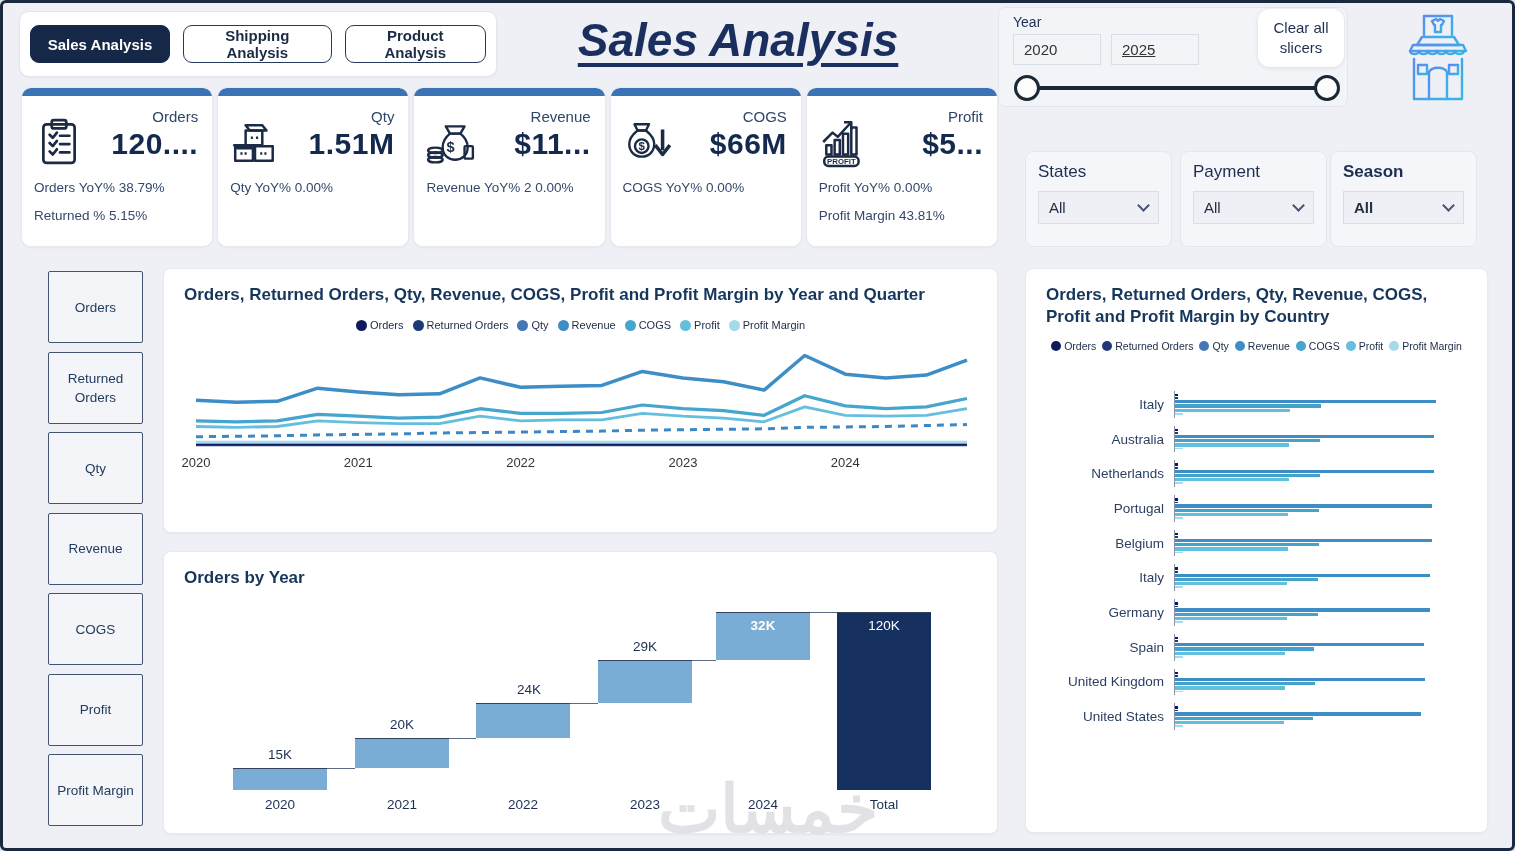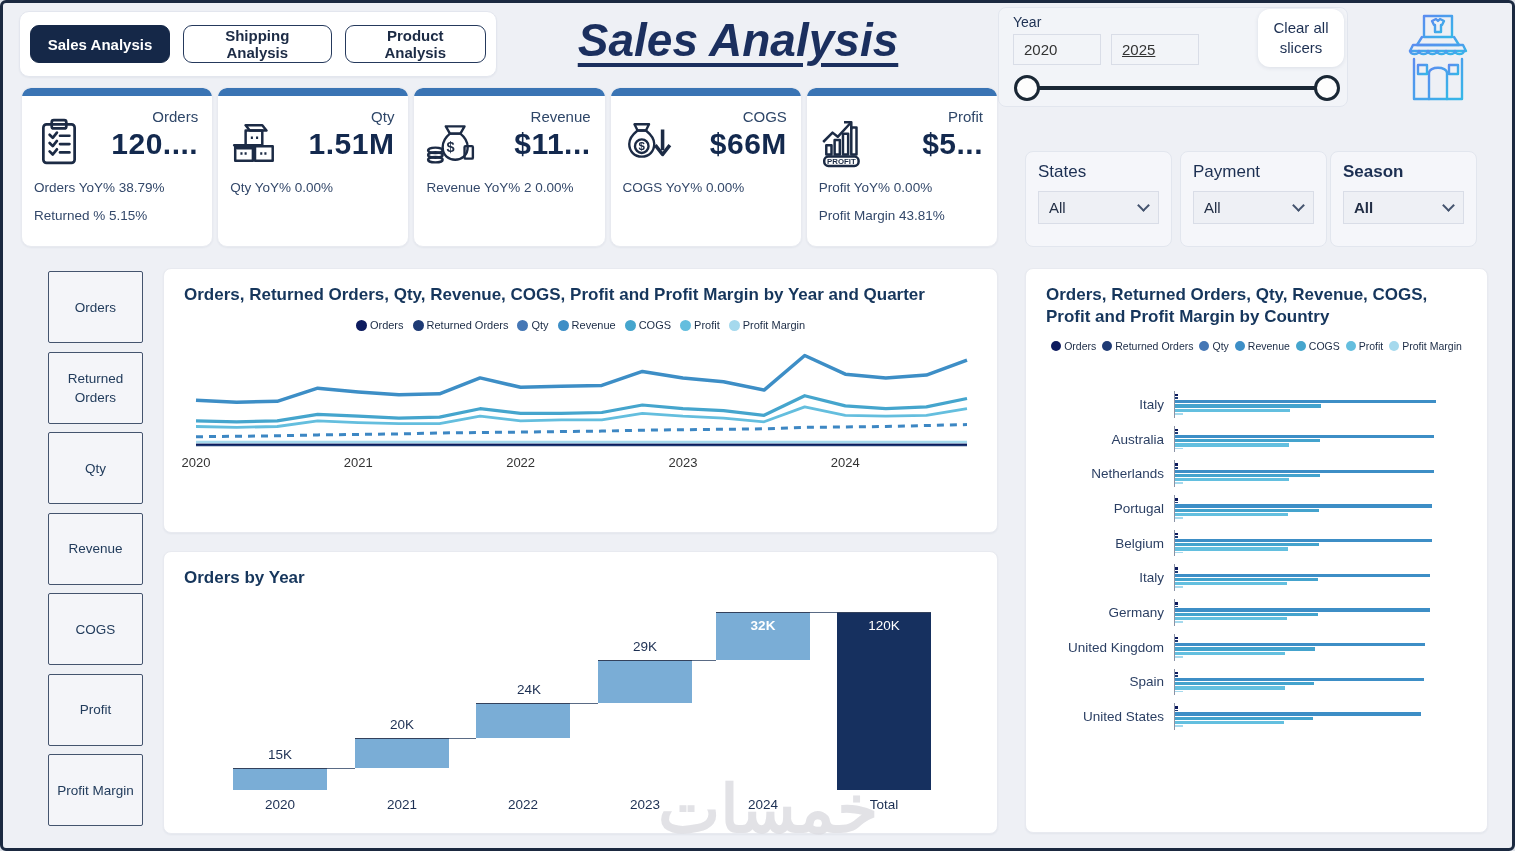--- a/index.html
+++ b/index.html
@@ -480,42 +480,42 @@
           <div class="c-bars">
             <div class="c-stub" style="width: 3px; background: rgb(13, 27, 94);"></div>
             <div class="c-stub" style="width: 3px; background: rgb(30, 58, 116); height: 2px;"></div>
             <div class="c-bar" style="width: 255.4px; background: rgb(61, 142, 198);"></div>
             <div class="c-bar" style="width: 143.1px; background: rgb(68, 163, 205);"></div>
             <div class="c-bar" style="width: 112.4px; background: rgb(99, 191, 223);"></div>
             <div class="c-stub" style="width: 8px; height: 2px; background: rgb(165, 217, 237);"></div>
           </div>
         </div>
         <div class="c-row">
+          <div class="c-label">Spain</div>
+          <div class="c-bars">
+            <div class="c-stub" style="width: 3px; background: rgb(13, 27, 94);"></div>
+            <div class="c-stub" style="width: 3px; background: rgb(30, 58, 116); height: 2px;"></div>
+            <div class="c-bar" style="width: 248.9px; background: rgb(61, 142, 198);"></div>
+            <div class="c-bar" style="width: 139.4px; background: rgb(68, 163, 205);"></div>
+            <div class="c-bar" style="width: 109.5px; background: rgb(99, 191, 223);"></div>
+            <div class="c-stub" style="width: 8px; height: 2px; background: rgb(165, 217, 237);"></div>
+          </div>
+        </div>
+        <div class="c-row">
           <div class="c-label">United Kingdom</div>
           <div class="c-bars">
             <div class="c-stub" style="width: 3px; background: rgb(13, 27, 94);"></div>
             <div class="c-stub" style="width: 3px; background: rgb(30, 58, 116); height: 2px;"></div>
             <div class="c-bar" style="width: 250.2px; background: rgb(61, 142, 198);"></div>
             <div class="c-bar" style="width: 140.2px; background: rgb(68, 163, 205);"></div>
             <div class="c-bar" style="width: 110px; background: rgb(99, 191, 223);"></div>
             <div class="c-stub" style="width: 8px; height: 2px; background: rgb(165, 217, 237);"></div>
           </div>
         </div>
         <div class="c-row">
-          <div class="c-label">Spain</div>
-          <div class="c-bars">
-            <div class="c-stub" style="width: 3px; background: rgb(13, 27, 94);"></div>
-            <div class="c-stub" style="width: 3px; background: rgb(30, 58, 116); height: 2px;"></div>
-            <div class="c-bar" style="width: 248.9px; background: rgb(61, 142, 198);"></div>
-            <div class="c-bar" style="width: 139.4px; background: rgb(68, 163, 205);"></div>
-            <div class="c-bar" style="width: 109.5px; background: rgb(99, 191, 223);"></div>
-            <div class="c-stub" style="width: 8px; height: 2px; background: rgb(165, 217, 237);"></div>
-          </div>
-        </div>
-        <div class="c-row">
           <div class="c-label">United States</div>
           <div class="c-bars">
             <div class="c-stub" style="width: 3px; background: rgb(13, 27, 94);"></div>
             <div class="c-stub" style="width: 3px; background: rgb(30, 58, 116); height: 2px;"></div>
             <div class="c-bar" style="width: 246.3px; background: rgb(61, 142, 198);"></div>
             <div class="c-bar" style="width: 137.8px; background: rgb(68, 163, 205);"></div>
             <div class="c-bar" style="width: 108.5px; background: rgb(99, 191, 223);"></div>
             <div class="c-stub" style="width: 8px; height: 2px; background: rgb(165, 217, 237);"></div>
           </div>
         </div>

